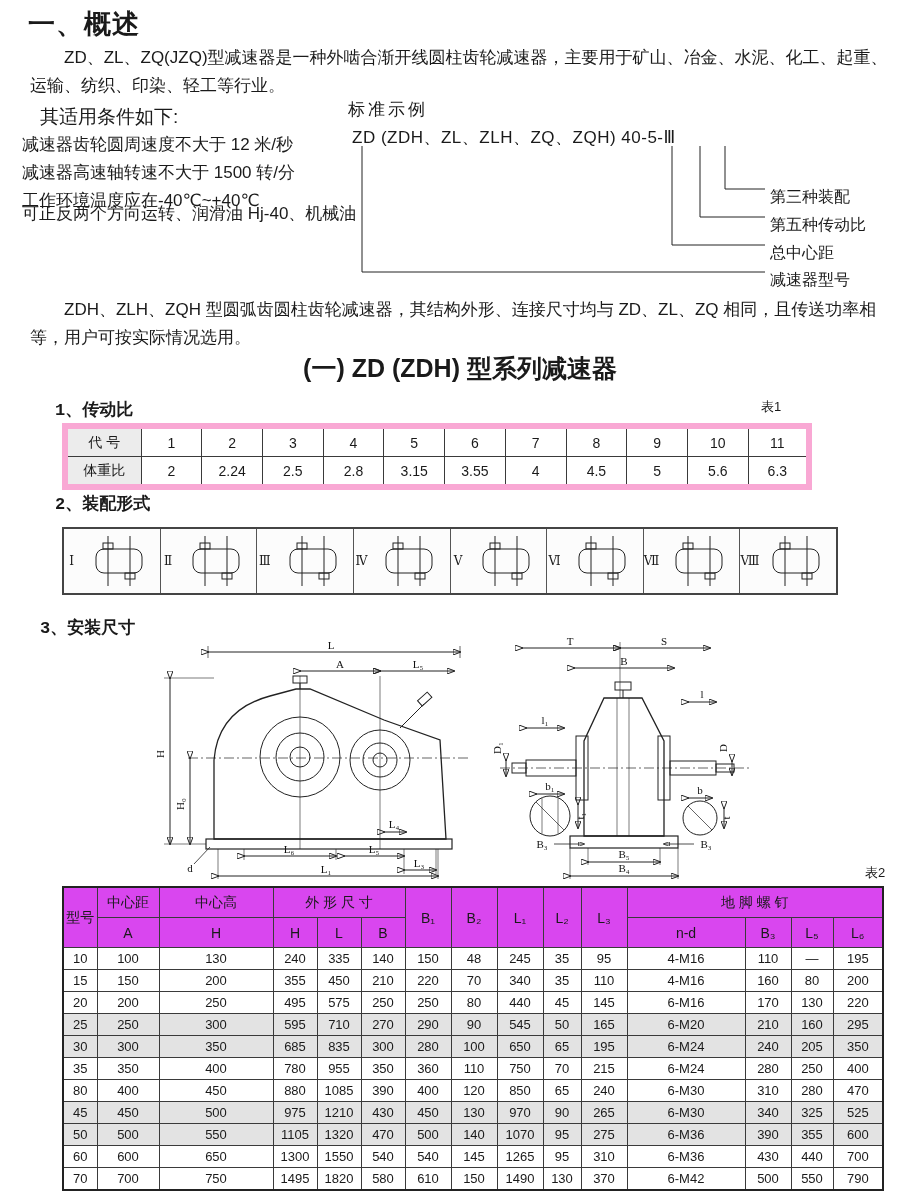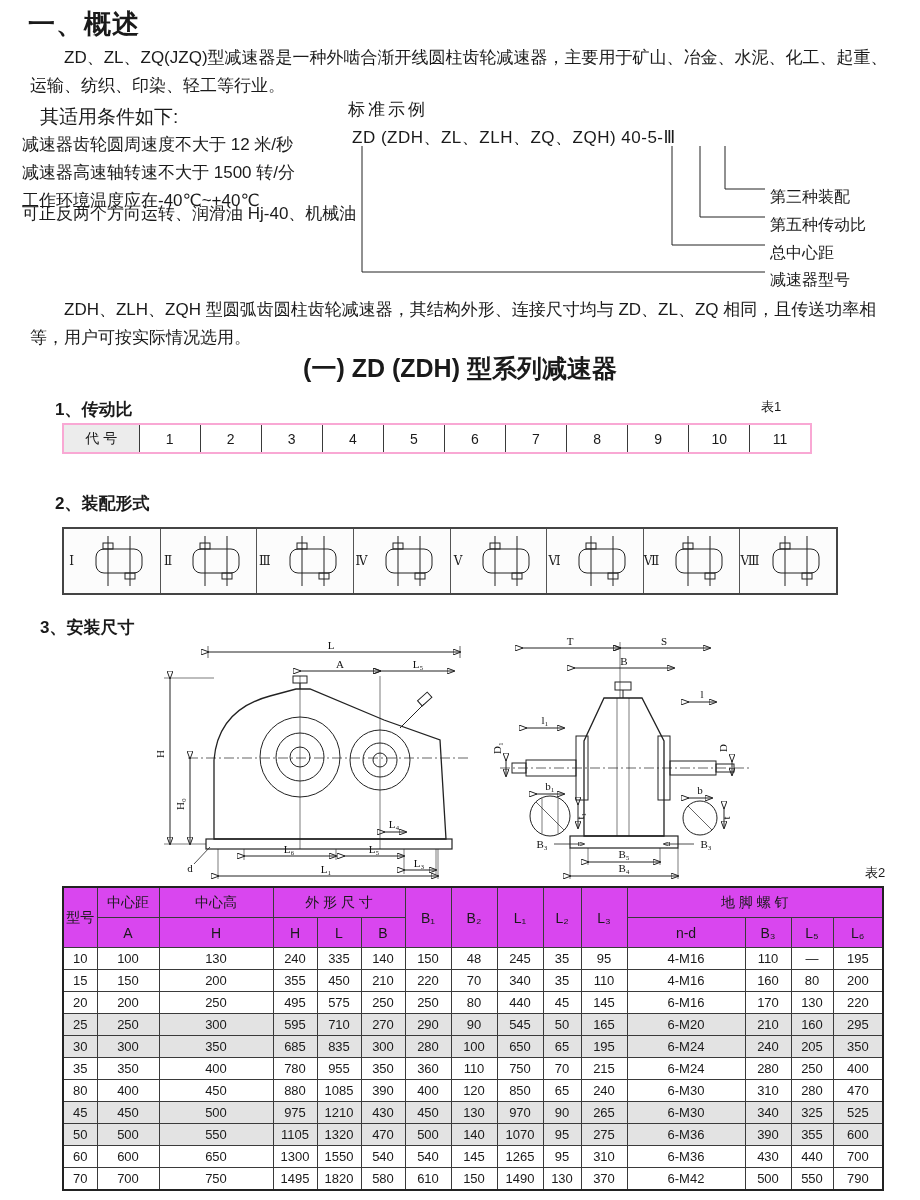--- a/index.html
+++ b/index.html
@@ -13,30 +13,30 @@
   .intro{left:30px;top:44px;width:864px;font-size:17px;line-height:28px;text-indent:2em;}
   .cond-title{left:40px;top:104px;font-size:19px;}
   .cond{left:22px;font-size:17px;width:430px;}
   .c0{top:133px;} .c1{top:161px;} .c2{top:189px;} .c3{top:202px;}
   .ex-title{left:348px;top:98px;font-size:17px;letter-spacing:3px;}
   .ex-model{left:352px;top:126px;font-size:17px;letter-spacing:.5px;white-space:nowrap;}
   .callout{left:770px;font-size:16px;white-space:nowrap;margin-top:10px;}
   .k0{top:177px;} .k1{top:205px;} .k2{top:233px;} .k3{top:260px;}
   .para2{left:30px;top:296px;width:864px;font-size:17px;line-height:28px;text-indent:2em;}
   .section-title{left:0;top:352px;width:920px;text-align:center;font-size:25px;font-weight:bold;}
-  .sub-label{font-size:17px;font-weight:bold;}
+  .sub-label{font-size:17px;font-weight:bold;font-family:Liberation Mono, monospace;}
   .l-t1{left:55px;top:398px;}
   .tag{font-size:13px;margin-left:24px;}
   .tag1{left:737px;top:398px;}
   .l-asm{left:55px;top:492px;}
   .l-inst{left:40px;top:616px;}
   .tag2{left:841px;top:864px;}
 
   table{border-collapse:collapse;}
-  .t1{left:62px;top:423px;width:750px;table-layout:fixed;font-size:14px;border:2px solid #f9a8d4;}
+  .t1{left:62px;top:423px;width:750px;table-layout:fixed;font-size:14px;border:6px solid #f9a8d4;}
   .t1 th,.t1 td{border:1px solid #3a3a3a;height:27px;text-align:center;padding:0;overflow:hidden;}
   .t1 th{background:#ececec;font-weight:normal;font-size:14px;}
 
   .asm-strip{left:62px;top:527px;width:772px;height:64px;border:2px solid #444;background:#fcfcfc;display:flex;}
   .asm-cell{flex:1;display:flex;align-items:center;border-right:1px solid #555;}
   .asm-cell:last-child{border-right:none;}
   .asm-num{width:15px;text-align:center;font-size:12px;font-family:"Liberation Serif","DejaVu Serif",serif;}
   .asm-cell svg{display:block;margin:0 auto;}
 
   .draw{position:absolute;}
@@ -96,20 +96,34 @@
         <td>2</td>
         <td>3</td>
         <td>4</td>
         <td>5</td>
         <td>6</td>
         <td>7</td>
         <td>8</td>
         <td>9</td>
         <td>10</td>
         <td>11</td>
+      </tr>
+    <tr>
+      <th>体重比</th>
+    <td>2</td>
+        <td>2.24</td>
+        <td>2.5</td>
+        <td>2.8</td>
+        <td>3.15</td>
+        <td>3.55</td>
+        <td>4</td>
+        <td>4.5</td>
+        <td>5</td>
+        <td>5.6</td>
+        <td>6.3</td>
       </tr>
   </tbody>
 </table>
 
 <div class="abs sub-label l-asm">2、装配形式</div>
 <div class="abs asm-strip">
     <div class="asm-cell">
       <span class="asm-num">Ⅰ</span>
   <svg width="62" height="54" viewBox="0 0 62 54">
     <g stroke="#222" stroke-width="1" fill="none">

